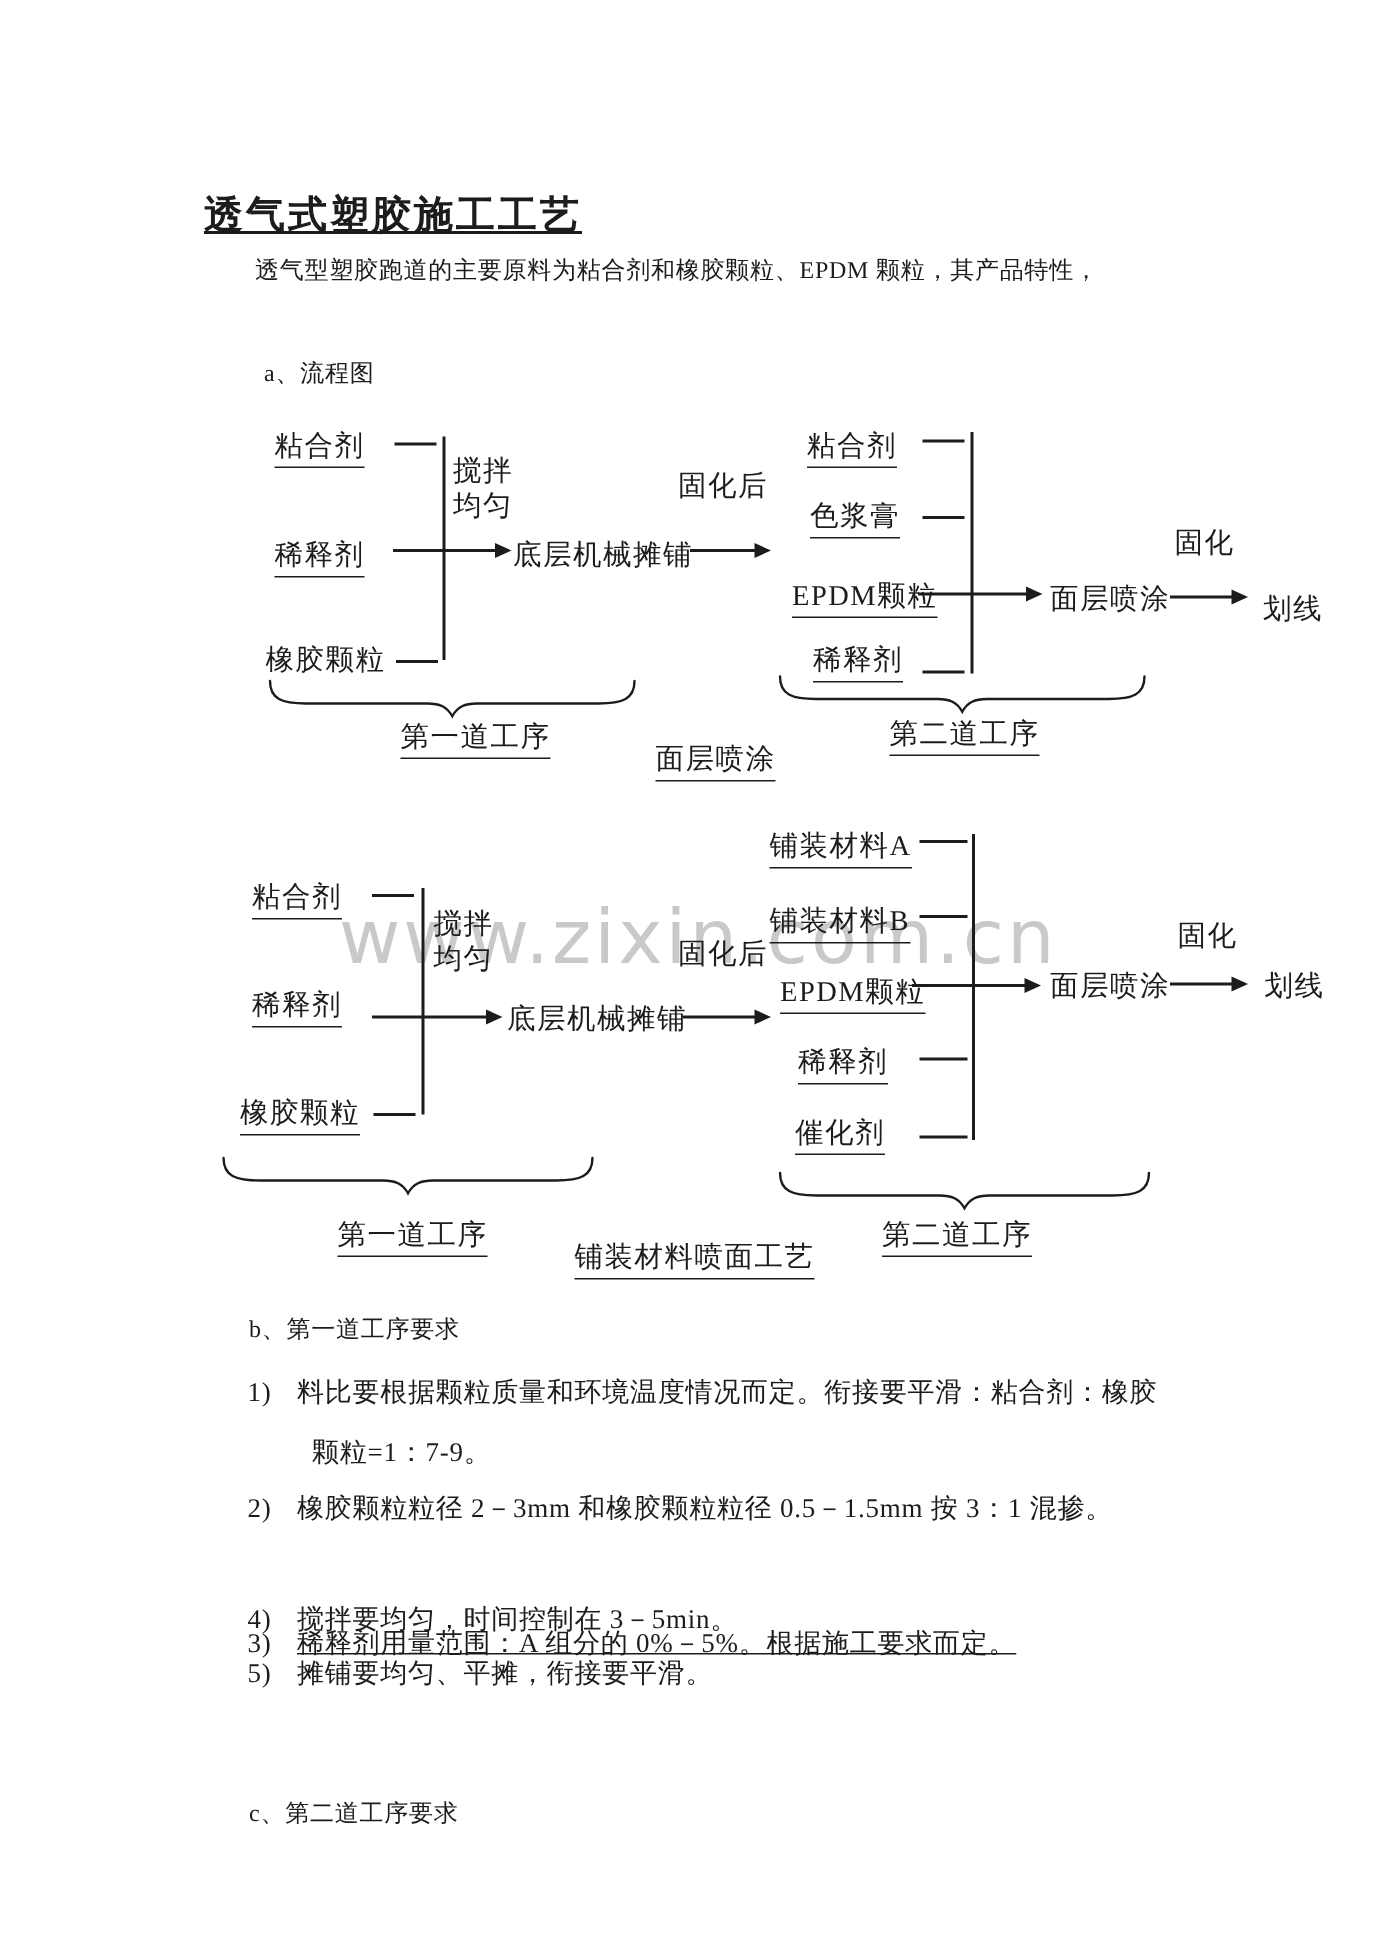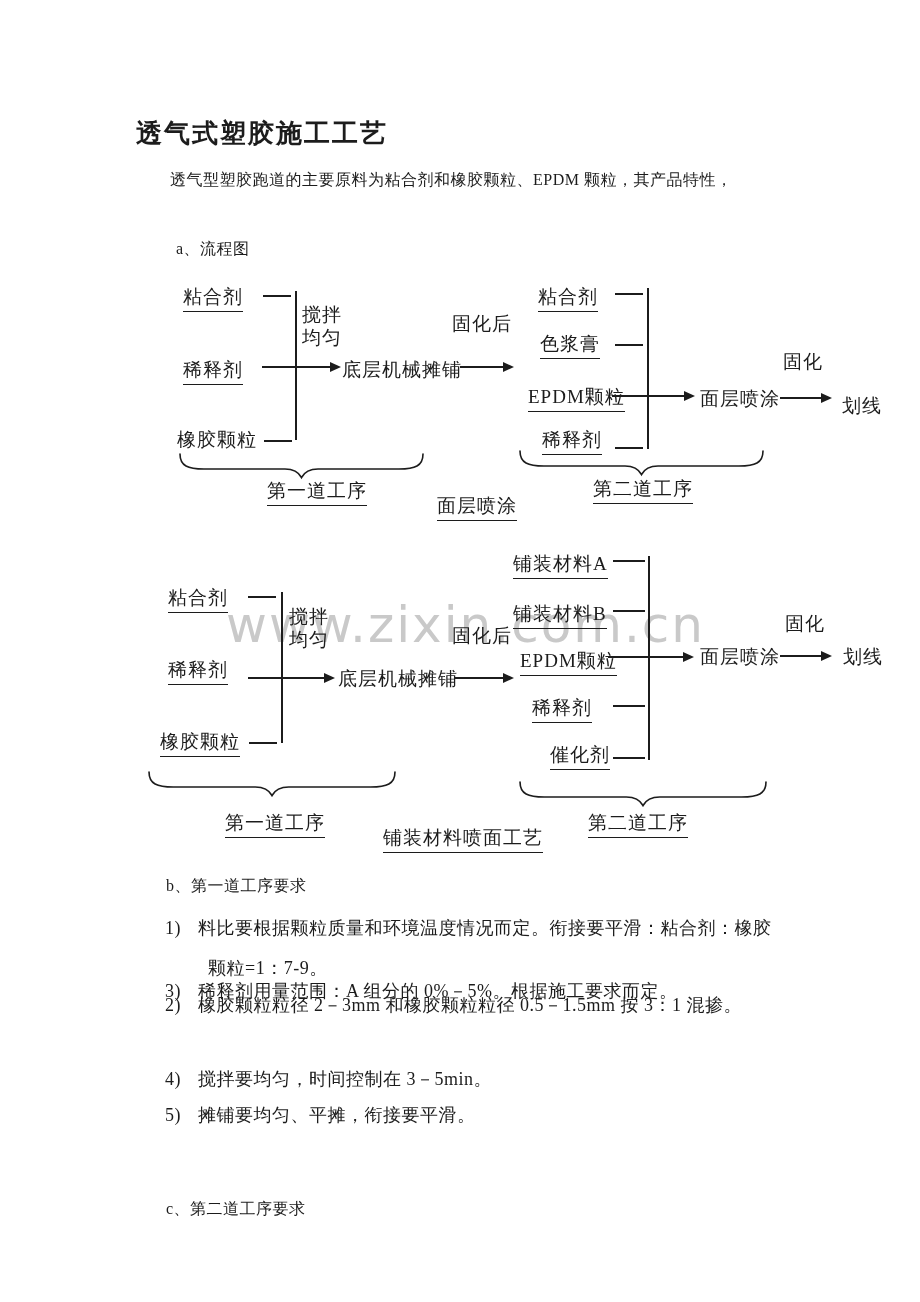--- a/index.html
+++ b/index.html
@@ -32,21 +32,21 @@
   }
   .group{position:absolute;left:0;top:0;width:100%;height:100%;pointer-events:none;}
 </style>
 </head>
 <body>
 
 <div class="page">
 
   <div class="watermark">www.zixin.com.cn</div>
 
-  <div class="abs doc-title" style="left:136px;top:116px;">透气式塑胶施工工艺</div>
+  <div class="abs doc-title" style="left:136px;top:126px;text-decoration:underline;">透气式塑胶施工工艺</div>
   <div class="abs body-line" style="left:170px;top:170px;">透气型塑胶跑道的主要原料为粘合剂和橡胶颗粒、EPDM 颗粒，其产品特性，</div>
   <div class="abs body-line" style="left:176px;top:239px;">a、流程图</div>
 
   <div class="group">
 
     <div class="abs fc-lbl u" style="left:183px;top:284px;">粘合剂</div>
     <div class="abs fc-lbl u" style="left:183px;top:357px;">稀释剂</div>
     <div class="abs fc-lbl" style="left:177px;top:427px;">橡胶颗粒</div>
     <div class="hline" style="left:263px;top:295px;width:28px;"></div>
     <div class="hline" style="left:264px;top:440px;width:28px;"></div>
@@ -105,21 +105,21 @@
     <div class="abs fc-lbl" style="left:338px;top:666px;">底层机械摊铺</div>
 
     <div class="abs fc-lbl" style="left:452px;top:623px;">固化后</div>
     <div class="hline" style="left:455px;top:677px;width:49px;"></div>
     <div class="ahead" style="left:503px;top:673px;"></div>
 
     <div class="abs fc-lbl u" style="left:513px;top:551px;">铺装材料A</div>
     <div class="abs fc-lbl u" style="left:513px;top:601px;">铺装材料B</div>
     <div class="abs fc-lbl u" style="left:520px;top:648px;">EPDM颗粒</div>
     <div class="abs fc-lbl u" style="left:532px;top:695px;">稀释剂</div>
-    <div class="abs fc-lbl u" style="left:530px;top:742px;margin-left:20px;">催化剂</div>
+    <div class="abs fc-lbl u" style="left:530px;top:742px;">催化剂</div>
     <div class="hline" style="left:613px;top:560px;width:32px;"></div>
     <div class="hline" style="left:613px;top:610px;width:32px;"></div>
     <div class="hline" style="left:613px;top:705px;width:32px;"></div>
     <div class="hline" style="left:613px;top:757px;width:32px;"></div>
     <div class="vline" style="left:648px;top:556px;height:204px;"></div>
 
     <div class="hline" style="left:608px;top:656px;width:76px;"></div>
     <div class="ahead" style="left:683px;top:652px;"></div>
     <div class="abs fc-lbl" style="left:700px;top:644px;">面层喷涂</div>
 
@@ -139,21 +139,21 @@
     <div class="abs fc-lbl u" style="left:383px;top:825px;">铺装材料喷面工艺</div>
   </div>
 
   <div class="abs body-line" style="left:166px;top:876px;">b、第一道工序要求</div>
 
   <div class="abs list-row" style="left:165px;top:916px;"><span class="num">1)</span><span>料比要根据颗粒质量和环境温度情况而定。衔接要平滑：粘合剂：橡胶</span></div>
   <div class="abs list-row" style="left:208px;top:956px;">颗粒=1：7-9。</div>
 
   <div class="abs list-row" style="left:165px;top:993px;"><span class="num">2)</span><span>橡胶颗粒粒径 2－3mm 和橡胶颗粒粒径 0.5－1.5mm 按 3：1 混掺。</span></div>
 
-  <div class="abs list-row" style="left:165px;top:979px;"><span class="num">3)</span><span>稀释剂用量范围：A 组分的 0%－5%。根据施工要求而定。</span></div>
+  <div class="abs list-row" style="left:165px;top:1083px;text-decoration:underline;"><span class="num">3)</span><span>稀释剂用量范围：A 组分的 0%－5%。根据施工要求而定。</span></div>
 
   <div class="abs list-row" style="left:165px;top:1067px;"><span class="num">4)</span><span>搅拌要均匀，时间控制在 3－5min。</span></div>
 
   <div class="abs list-row" style="left:165px;top:1103px;"><span class="num">5)</span><span>摊铺要均匀、平摊，衔接要平滑。</span></div>
 
   <div class="abs body-line" style="left:166px;top:1199px;text-align:center;">c、第二道工序要求</div>
 
 </div>
 
 </body></html>

